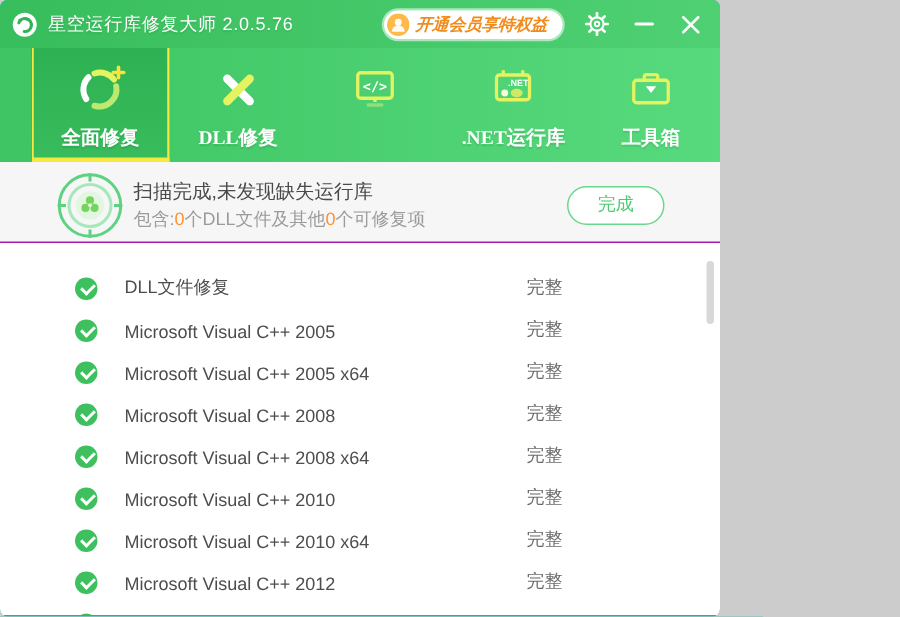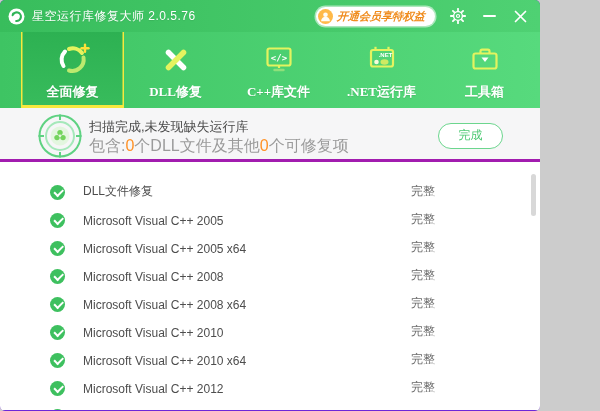--- a/index.html
+++ b/index.html
@@ -1,17 +1,17 @@
 <!DOCTYPE html>
 <html><head>
 <meta charset="utf-8">
 <style>
   * { margin:0; padding:0; box-sizing:border-box; }
   html,body { width:600px; height:411px; background:#cccccc; font-family:"Liberation Sans","DejaVu Sans",sans-serif; }
-  .window { width:540px; height:411px; border-radius:5px; overflow:hidden; background:#6d28d9; position:relative; }
+  .window { width:480px; height:411px; border-radius:5px; overflow:hidden; background:#14b8a6; position:relative; }
 
   
   .titlebar { height:32px; background:linear-gradient(90deg,#38bd5c,#4fd173); display:flex; align-items:center; padding:0 12px 0 8px; }
   .app-logo { width:17px; height:17px; flex:0 0 auto; }
   .app-title { color:#ffffff; font-size:12px; margin-left:7px; letter-spacing:.5px; text-shadow:0 1px 1px rgba(0,0,0,.08); }
   .tb-spacer { flex:1; }
   .vip-badge { height:19px; background:#ffffff; border-radius:10px; display:flex; align-items:center; padding:0 10px 0 2px; cursor:pointer; box-shadow:0 0 0 1.5px rgba(255,255,255,.55); }
   .vip-badge svg { width:15px; height:15px; }
   .vip-text { color:#f08c1e; font-size:11px; font-weight:bold; font-style:italic; margin-left:4px; white-space:nowrap; transform:skewX(-4deg); }
   .tb-btn { margin-left:15px; width:16px; height:16px; display:flex; align-items:center; justify-content:center; cursor:pointer; }
@@ -19,25 +19,25 @@
 
   
   .tabstrip { height:76px; background:linear-gradient(90deg,#3ec463,#57da7d); display:flex; padding-left:21px; }
   .tab { width:103px; display:flex; flex-direction:column; align-items:center; padding-top:9px; cursor:pointer; position:relative; }
   .tab .ticon { width:38px; height:38px; display:flex; align-items:center; justify-content:center; }
   .tab .tlabel { margin-top:4px; color:#ffffff; font-size:13px; font-weight:bold; text-shadow:0 1px 1px rgba(0,0,0,.10); white-space:nowrap;font-family:Liberation Serif, serif; }
   .tab.active { background:linear-gradient(180deg,#2db152,#38bc5c);
     box-shadow:inset 1.5px 0 0 #f7e83d, inset -1.5px 0 0 #f7e83d, inset 0 -3px 0 #f7e83d; }
 
   
-  .statusbar { height:54px; background:#f6f6f7; border-bottom:3px solid #a21caf; display:flex; align-items:center; padding:4px 37px 0 38px; }
+  .statusbar { height:54px; background:#f6f6f7; border-bottom:1px solid #a21caf; display:flex; align-items:center; padding:4px 37px 0 38px; }
   .radar { width:44px; height:44px; flex:0 0 auto; }
   .status-text { margin-left:7px; }
   .status-title { font-size:13px; color:#4a4a4a; line-height:16px; }
-  .status-sub { font-size:16px; color:#9b9b9b; margin-top:3px; line-height:15px; }
+  .status-sub { font-size:12px; color:#9b9b9b; margin-top:3px; line-height:15px; }
   .status-sub .num { color:#ff9227; }
   .done-btn { margin-left:auto; width:65px; height:26px; border:1px solid #6cd68e; border-radius:14px; background:#ffffff; color:#4ec973; font-size:12px; display:flex; align-items:center; justify-content:center; cursor:pointer; }
 
   
   .list { position:relative; height:248px; background:#ffffff; overflow:hidden; padding-top:10px; }
   .row { height:28px; display:flex; align-items:flex-end; padding:0 105px 0 50px; cursor:default; }
   .check { width:15px; height:15px; border-radius:50%; background:#3ec05f; position:relative; flex:0 0 auto; }
   .check::after { content:""; position:absolute; left:3.5px; top:4px; width:7px; height:3.5px;
     border-left:2px solid #fff; border-bottom:2px solid #fff; transform:rotate(-45deg); }
   .row .rlabel { margin-left:18px; font-size:12px; color:#4d4d4d; flex:1; }
@@ -125,21 +125,20 @@
 
     <div class="tab">
       <div class="ticon">
         <svg width="36" height="36" viewBox="0 0 36 36">
           <rect x="6.5" y="6.5" width="23" height="17" rx="2" fill="none" stroke="#e4f35f" stroke-width="2.2"></rect>
           <text x="18" y="18.5" text-anchor="middle" fill="#ffffff" font-size="9" font-weight="bold" font-family="'DejaVu Sans Mono',monospace">&lt;/&gt;</text>
           <line x1="18" y1="23.5" x2="18" y2="26" stroke="#e4f35f" stroke-width="2.2"></line>
           <line x1="13.5" y1="28" x2="22.5" y2="28" stroke="#8fe07a" stroke-width="2.4" stroke-linecap="round"></line>
         </svg>
       </div>
-      <span class="tlabel">C++库文件</span>
     </div>
 
     <div class="tab">
       <div class="ticon">
         <svg width="36" height="36" viewBox="0 0 36 36">
           <rect x="7" y="8" width="22" height="16.5" rx="2" fill="none" stroke="#e4f35f" stroke-width="2.2"></rect>
           <line x1="11.5" y1="4.8" x2="11.5" y2="8" stroke="#e4f35f" stroke-width="2.2"></line>
           <line x1="24.5" y1="4.8" x2="24.5" y2="8" stroke="#e4f35f" stroke-width="2.2"></line>
           <text x="21.5" y="15" text-anchor="middle" fill="#ffffff" font-size="6" font-weight="bold" font-family="'Liberation Sans',sans-serif">.NET</text>
           <circle cx="12.5" cy="20" r="2.3" fill="#f7fcda"></circle>

